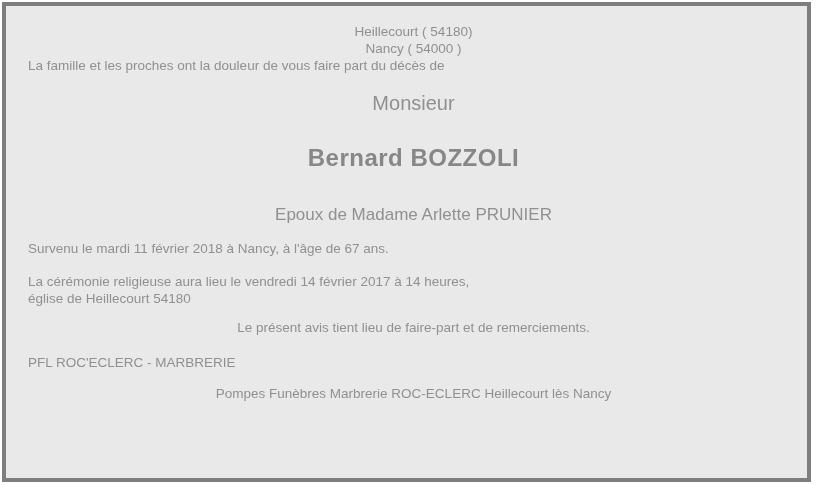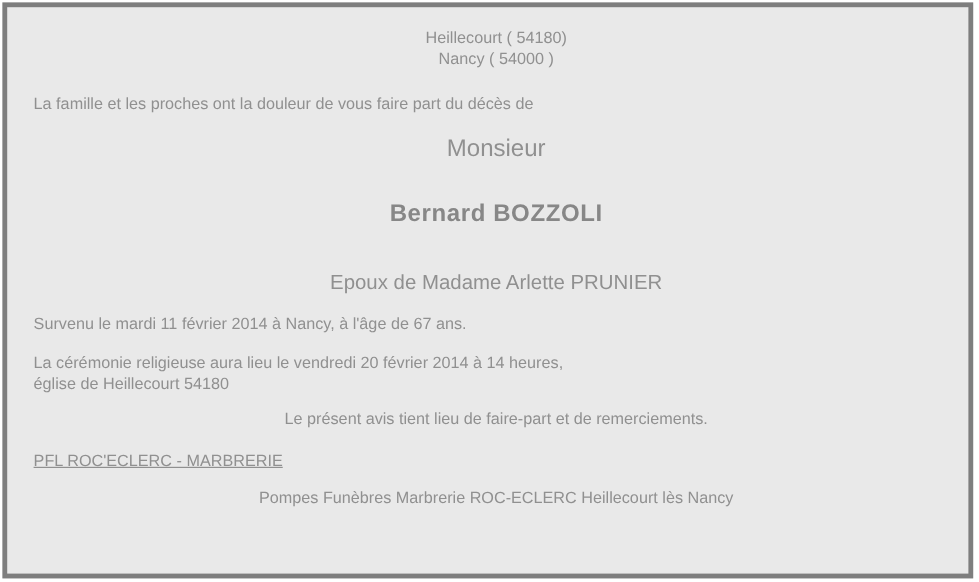--- a/index.html
+++ b/index.html
@@ -25,37 +25,37 @@
     padding: 17px 8px 0 22px;
     color: #909090;
   }
   .line {
     margin: 0;
     font-size: 13.5px;
     line-height: 17px;
     color: #909090;
   }
   .center { text-align: center; }
-  .intro        { margin-top: 21px; }
+  .intro        { }
   .civility     { margin-top: 19px; font-size: 20px; line-height: 21px; }
   .deceased-name{
     margin-top: 27px;
-    font-size: 20px;
+    font-size: 24px;
     line-height: 33px;
     font-weight: 700;
     color: #878787;
     text-align: center;
     letter-spacing: 0.5px;
   }
   .spouse       { margin-top: 32px; font-size: 17px; }
   .death        { margin-top: 17px; }
   .ceremony     { margin-top: 16px; }
   .repose       { margin-top: 16px; }
   .closing      { margin-top: 12px; }
-  .company      { margin-top: 18px; text-decoration: underline; }
+  .company      { margin-top: 18px; }
   .footer-line  { margin-top: 14px; }
 </style>
 </head>
 <body>
 
 <div class="card">
   <div class="content">
 
     <div>
       <p class="line center">Heillecourt ( 54180)</p>
@@ -63,24 +63,24 @@
     </div>
 
     <p class="line intro">La famille et les proches ont la douleur de vous faire part du décès de</p>
 
     <p class="line center civility">Monsieur</p>
 
     <h1 class="deceased-name">Bernard BOZZOLI</h1>
 
     <p class="line center spouse">Epoux de Madame Arlette PRUNIER</p>
 
-    <p class="line death">Survenu le mardi 11 février 2014 à Nancy, à l'âge de 67 ans.</p>
+    <p class="line death">Survenu le mardi 11 février 2018 à Nancy, à l'âge de 67 ans.</p>
 
     <div class="ceremony">
-      <p class="line">La cérémonie religieuse aura lieu le vendredi 20 février 2014 à 14 heures,</p>
+      <p class="line">La cérémonie religieuse aura lieu le vendredi 14 février 2017 à 14 heures,</p>
       <p class="line">église de Heillecourt 54180</p>
     </div>
 
 
     <p class="line center closing">Le présent avis tient lieu de faire-part et de remerciements.</p>
 
     <p class="line company">PFL ROC'ECLERC - MARBRERIE</p>
 
     <p class="line center footer-line">Pompes Funèbres Marbrerie ROC-ECLERC Heillecourt lès Nancy</p>
 

